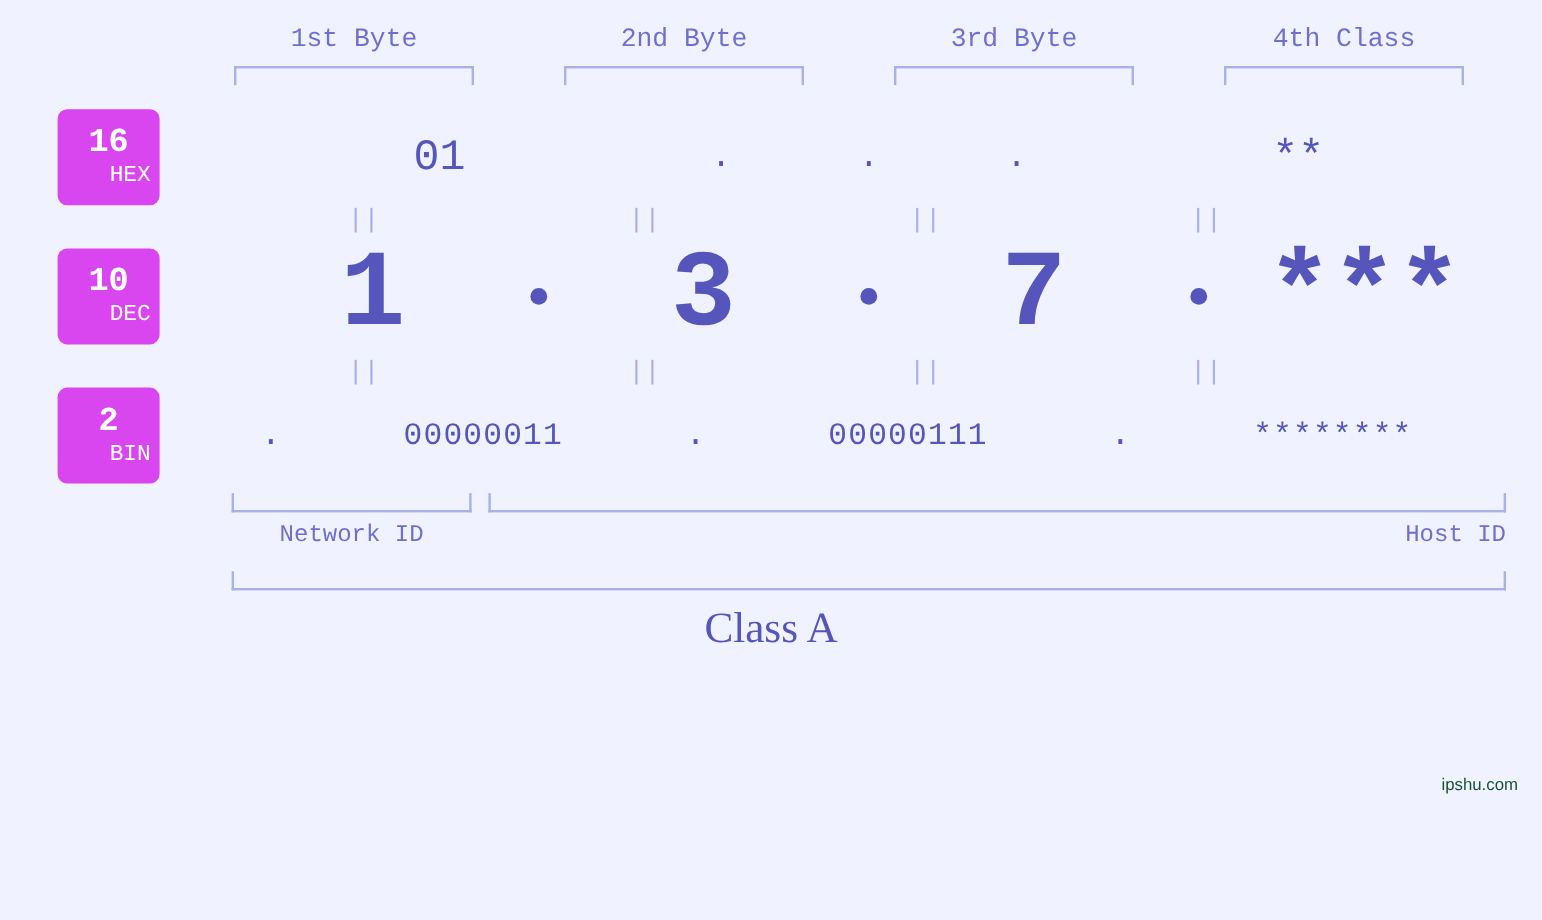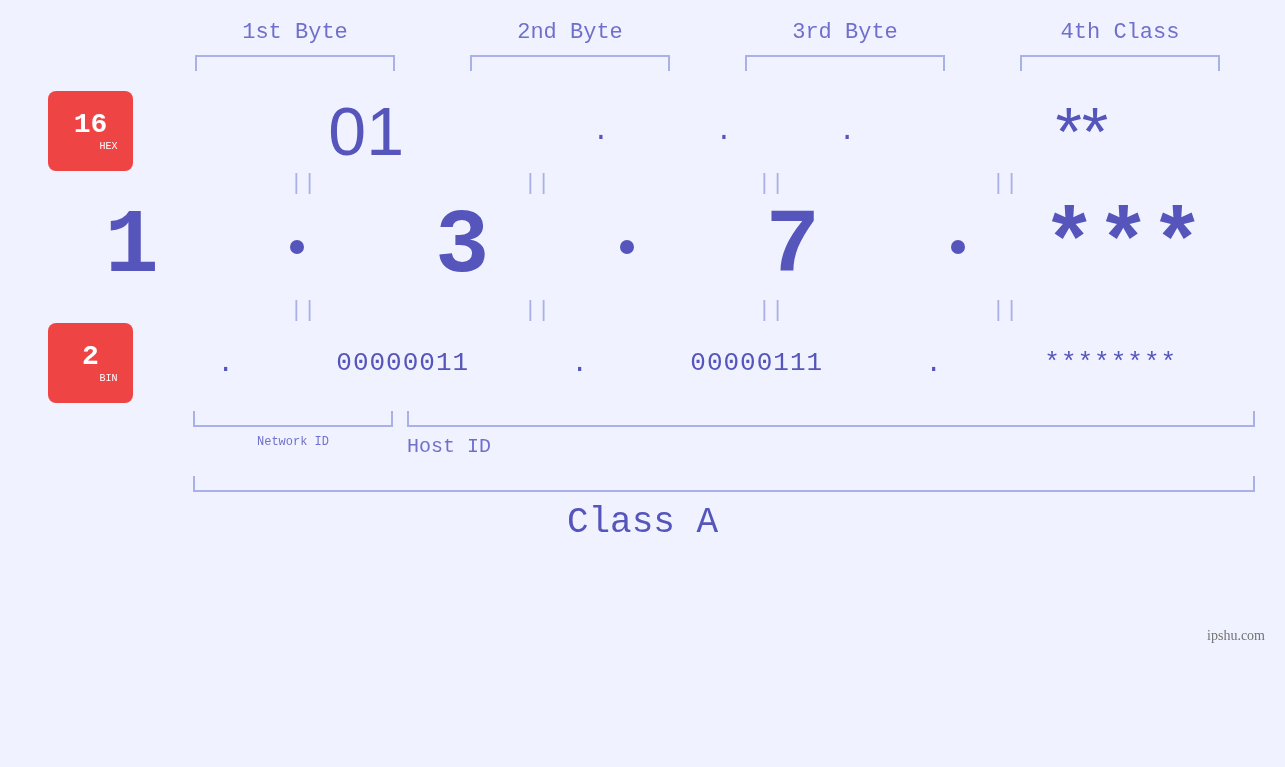--- a/index.html
+++ b/index.html
@@ -61,41 +61,41 @@
     .row-section {
       display: flex;
       align-items: center;
       width: 1285px;
       margin-bottom: 0;
     }
 
     .label-box {
       width: 85px;
       height: 80px;
-      background-color: #ef4444;
+      background-color: #d946ef;
       border-radius: 8px;
       display: flex;
       flex-direction: column;
       align-items: center;
       justify-content: center;
       margin-left: 48px;
       margin-right: 60px;
       flex-shrink: 0;
     }
 
     .label-box .num {
       color: white;
       font-size: 28px;
       font-weight: bold;
       line-height: 1.1;
     }
 
     .label-box .base {
       color: white;
-      font-size: 10px;
+      font-size: 19px;
       font-weight: normal;
       margin-left: 36px;
     }
 
     .values-row {
       display: flex;
       align-items: center;
       flex: 1;
       justify-content: space-around;
       padding-right: 30px;
@@ -112,22 +112,22 @@
 
     .dot-sep {
       color: #5555bb;
       font-size: 28px;
       margin: 0 -10px;
       flex-shrink: 0;
     }
 
     
     .hex-value {
-      font-size: 68px;
-      font-family: Liberation Sans, sans-serif;
+      font-size: 36px;
+      font-family: Liberation Mono, monospace;
     }
 
     
     .dec-value {
       font-size: 90px;
       font-family: 'Courier New', Courier, monospace;
       font-weight: bold;
     }
 
     
@@ -152,32 +152,32 @@
       color: #aab0e8;
       font-size: 22px;
       display: flex;
       justify-content: center;
     }
 
     .class-label {
       text-align: center;
       color: #5555bb;
       font-size: 36px;
-      font-family: Liberation Mono, monospace;
+      font-family: Liberation Serif, serif;
       margin-top: 10px;
       width: 1285px;
     }
 
     .watermark {
       position: absolute;
-      bottom: 32px;
+      bottom: 15px;
       right: 20px;
-      color: #737373;
+      color: #14532d;
       font-size: 14px;
-      font-family: Liberation Serif, serif;
+      font-family: Liberation Sans, sans-serif;
     }
 
     
     .dec-sep-dot {
       width: 14px;
       height: 14px;
       background-color: #5555bb;
       border-radius: 50%;
       flex-shrink: 0;
       margin: 0 5px;
@@ -220,20 +220,24 @@
     <div class="equals-group">||</div>
     <div style="width:14px; flex-shrink:0;"></div>
     <div class="equals-group">||</div>
     <div style="width:14px; flex-shrink:0;"></div>
     <div class="equals-group">||</div>
     <div style="width:14px; flex-shrink:0;"></div>
     <div class="equals-group">||</div>
   </div>
 
   <div class="row-section">
+    <div class="label-box">
+      <span class="num">10</span>
+      <span class="base">DEC</span>
+    </div>
     <div class="values-row">
       <div class="byte-value dec-value">1</div>
       <div class="dec-sep-dot"></div>
       <div class="byte-value dec-value">3</div>
       <div class="dec-sep-dot"></div>
       <div class="byte-value dec-value">7</div>
       <div class="dec-sep-dot"></div>
       <div class="byte-value dec-value">***</div>
     </div>
   </div>
@@ -267,23 +271,23 @@
     <div style="display:flex; align-items:flex-start;">
 
       <div style="width:200px; height:16px; border-bottom:2px solid #aab0e8; border-left:2px solid #aab0e8; border-right:2px solid #aab0e8; flex-shrink:0;"></div>
 
       <div style="width:14px; flex-shrink:0;"></div>
 
       <div style="flex:1; height:16px; border-bottom:2px solid #aab0e8; border-left:2px solid #aab0e8; border-right:2px solid #aab0e8;"></div>
     </div>
 
     <div style="display:flex; margin-top:8px;">
-      <div style="width:200px; text-align:center; color:#7070cc; font-size:12px; font-family:'Courier New',Courier,monospace; flex-shrink:0;">Network ID</div>
+      <div style="width:200px; text-align:center; color:#7070cc; font-size:20px; font-family:'Courier New',Courier,monospace; flex-shrink:0;">Network ID</div>
       <div style="width:14px; flex-shrink:0;"></div>
-      <div style="flex:1; text-align:left; color:#7070cc; font-size:20px; font-family:'Courier New',Courier,monospace;">Host ID</div>
+      <div style="flex:1; text-align:right; color:#7070cc; font-size:20px; font-family:'Courier New',Courier,monospace;">Host ID</div>
     </div>
   </div>
 
   <div style="width:1062px; margin-left:193px; height:16px; border-bottom:2px solid #aab0e8; border-left:2px solid #aab0e8; border-right:2px solid #aab0e8; margin-top:18px; align-self:flex-start;"></div>
 
   <div class="class-label">Class A</div>
 
   <div class="watermark">ipshu.com</div>
 
 </div>

